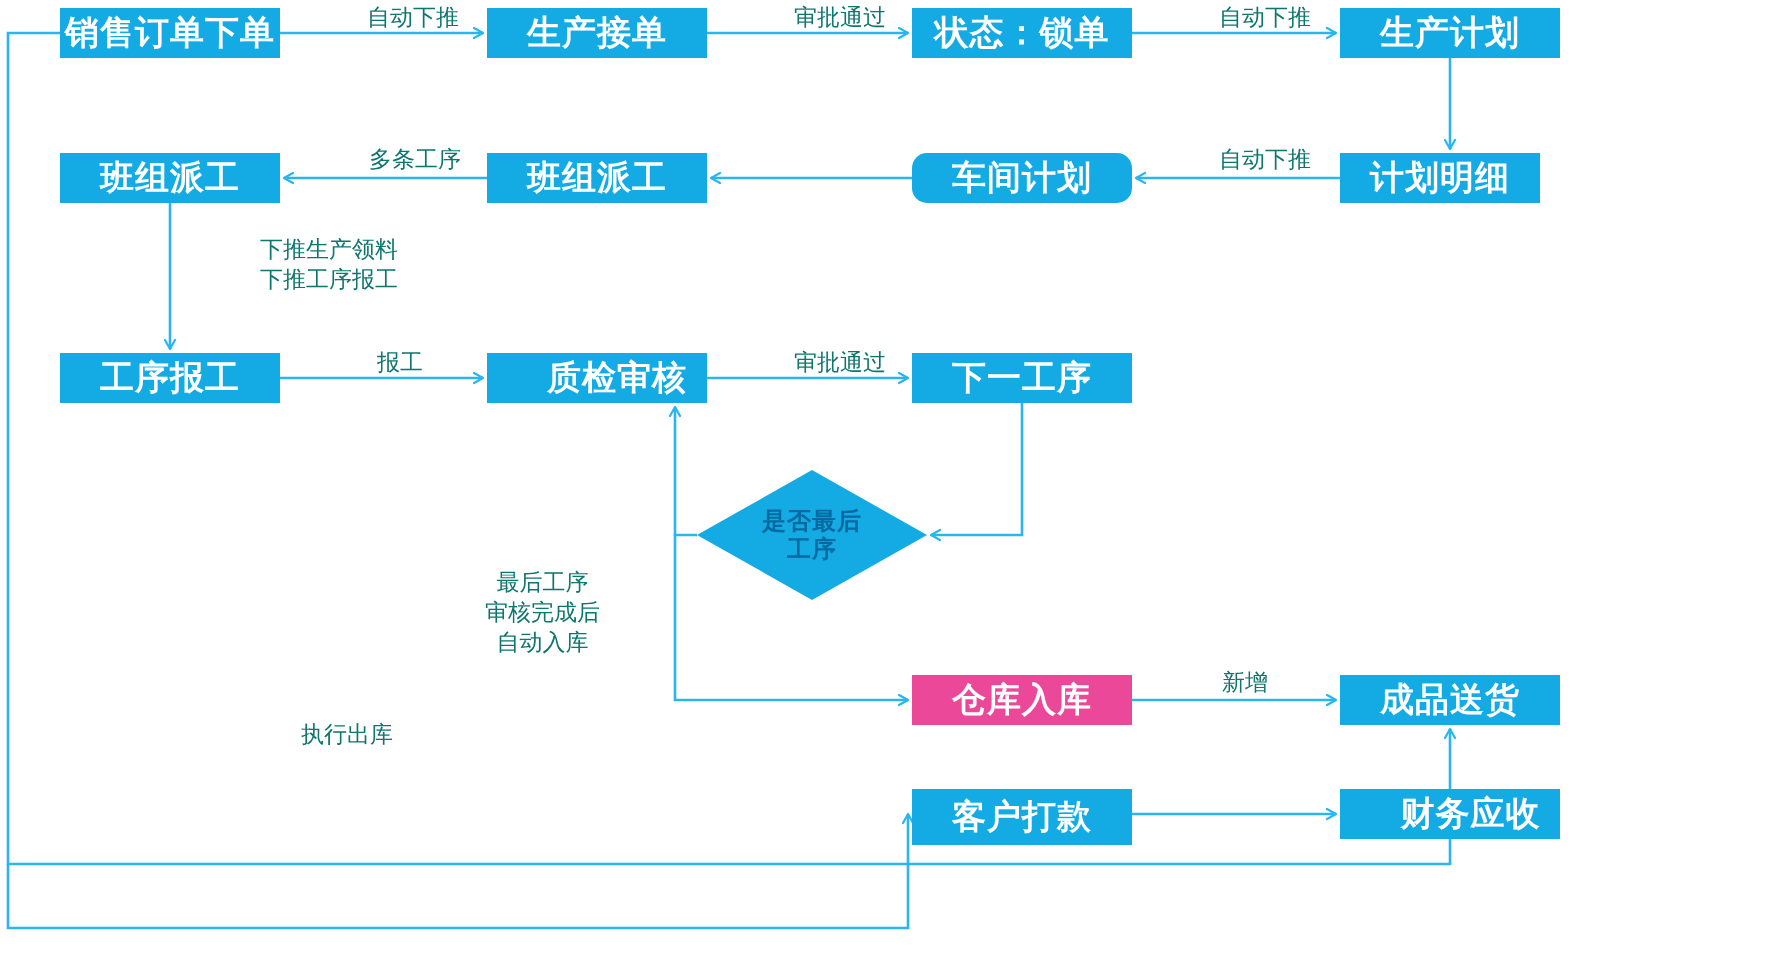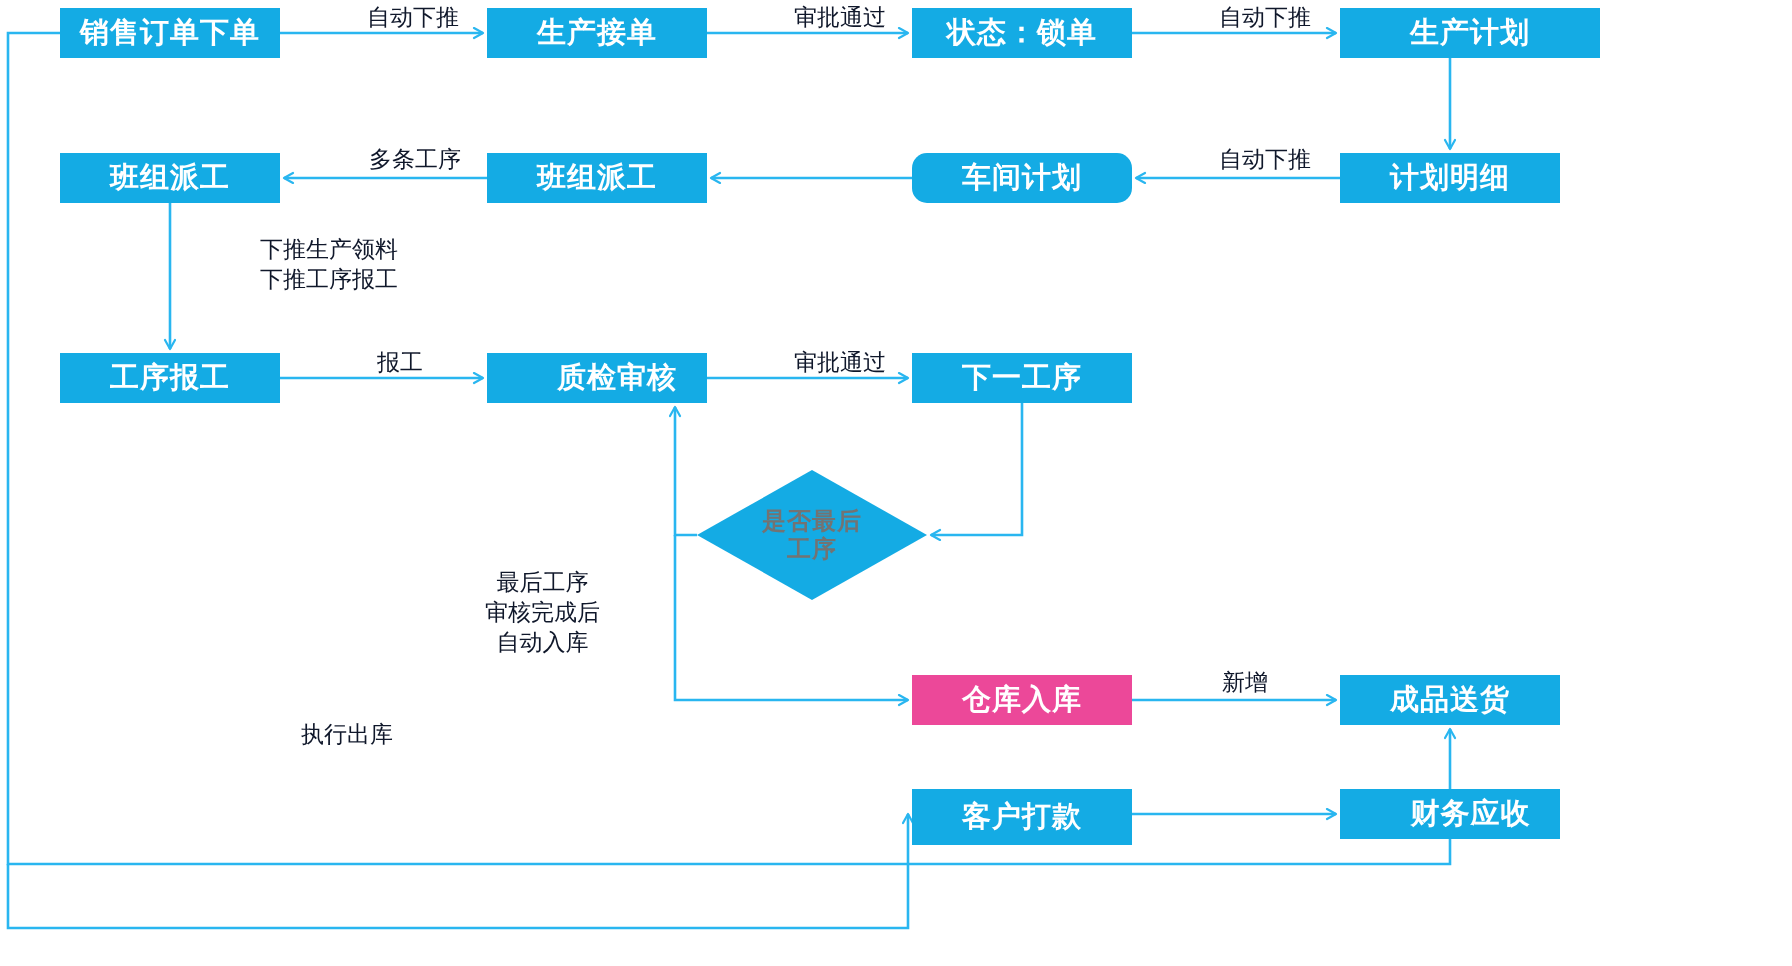--- a/index.html
+++ b/index.html
@@ -24,42 +24,42 @@
     left: 0;
     width: 1792px;
     height: 966px;
   }
   .node-box {
     position: absolute;
     display: flex;
     align-items: center;
     justify-content: center;
     color: #ffffff;
-    font-size: 29px;
+    font-size: 34px;
     font-weight: 700;
     letter-spacing: 1px;
     box-sizing: border-box;
     line-height: 1.15;
     text-align: center;
     user-select: none;
   }
   .node-rect {
     background: #14ABE4;
   }
   .node-diamond {
     background: transparent;
-    color: #737373;
+    color: #0369a1;
     font-size: 24px;
     font-weight: 700;
     white-space: pre-line;
     z-index: 2;
   }
   .edge-label {
     position: absolute;
-    color: #0f172a;
+    color: #0f766e;
     font-size: 23px;
     font-weight: 400;
     line-height: 1.3;
     white-space: pre-line;
     user-select: none;
   }
   .edge-label.align-center { text-align: center; }
   .edge-label.align-left { text-align: right; }
 </style>
 </head>
@@ -112,22 +112,22 @@
 
     </g>
 
     <polygon id="decision-shape" points="812,470 927,535 812,600 697,535" fill="#14ABE4"></polygon>
   </svg>
 
   <div id="nodes-layer">
       <div class="node-box node-rect" style="left: 60px; top: 8px; width: 220px; height: 50px; background: rgb(20, 171, 228);">销售订单下单</div>
       <div class="node-box node-rect" style="left: 487px; top: 8px; width: 220px; height: 50px; background: rgb(20, 171, 228);">生产接单</div>
       <div class="node-box node-rect" style="left: 912px; top: 8px; width: 220px; height: 50px; background: rgb(20, 171, 228);">状态：锁单</div>
-      <div class="node-box node-rect" style="left: 1340px; top: 8px; width: 260px; height: 50px; background: rgb(20, 171, 228);">生产计划</div>
-      <div class="node-box node-rect" style="left: 1340px; top: 153px; width: 220px; height: 50px; background: rgb(20, 171, 228);">计划明细</div>
+      <div class="node-box node-rect" style="left: 1340px; top: 8px; width: 220px; height: 50px; background: rgb(20, 171, 228);">生产计划</div>
+      <div class="node-box node-rect" style="left: 1340px; top: 153px; width: 200px; height: 50px; background: rgb(20, 171, 228);">计划明细</div>
       <div class="node-box node-rect" style="left: 912px; top: 153px; width: 220px; height: 50px; background: rgb(20, 171, 228); border-radius: 15px;">车间计划</div>
       <div class="node-box node-rect" style="left: 487px; top: 153px; width: 220px; height: 50px; background: rgb(20, 171, 228);">班组派工</div>
       <div class="node-box node-rect" style="left: 60px; top: 153px; width: 220px; height: 50px; background: rgb(20, 171, 228);">班组派工</div>
       <div class="node-box node-rect" style="left: 60px; top: 353px; width: 220px; height: 50px; background: rgb(20, 171, 228);">工序报工</div>
       <div class="node-box node-rect" style="left: 487px; top: 353px; width: 220px; height: 50px; background: rgb(20, 171, 228); padding-left: 40px;">质检审核</div>
       <div class="node-box node-rect" style="left: 912px; top: 353px; width: 220px; height: 50px; background: rgb(20, 171, 228);">下一工序</div>
       <div class="node-box node-diamond" style="left: 697px; top: 470px; width: 230px; height: 130px;">是否最后
 工序</div>
       <div class="node-box node-rect" style="left: 912px; top: 675px; width: 220px; height: 50px; background: #ec4899;">仓库入库</div>
       <div class="node-box node-rect" style="left: 1340px; top: 675px; width: 220px; height: 50px; background: rgb(20, 171, 228);">成品送货</div>

